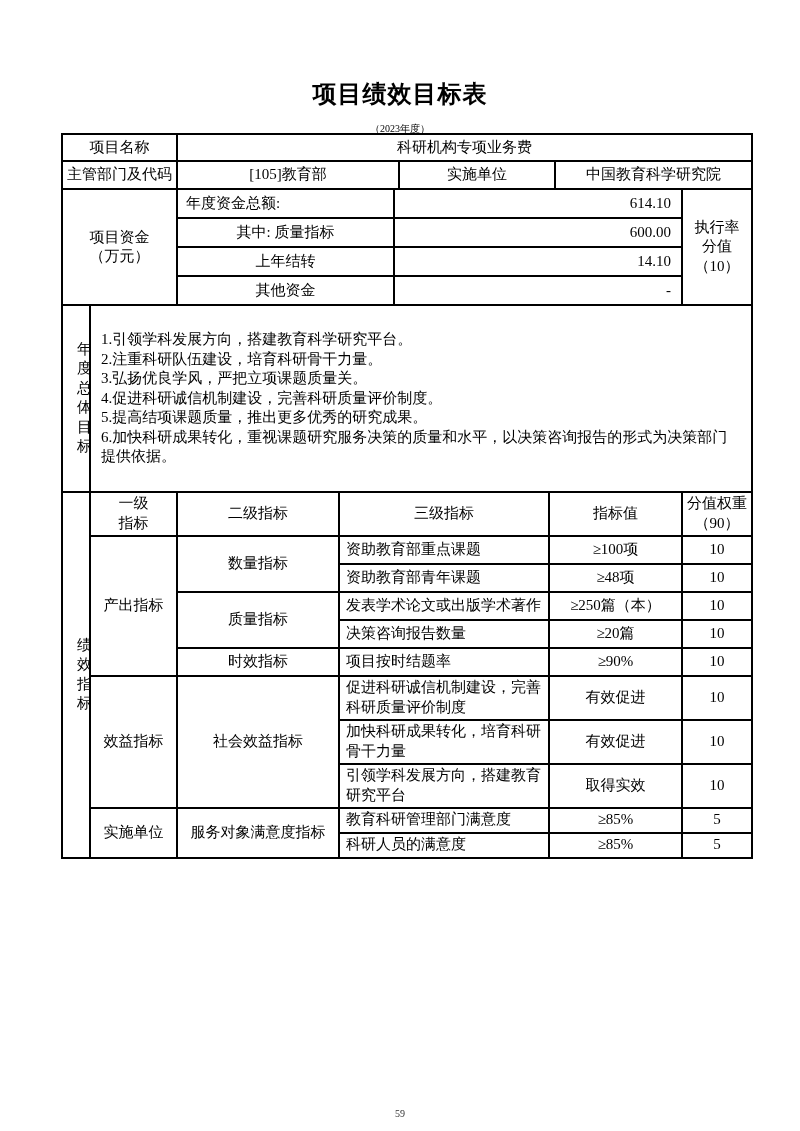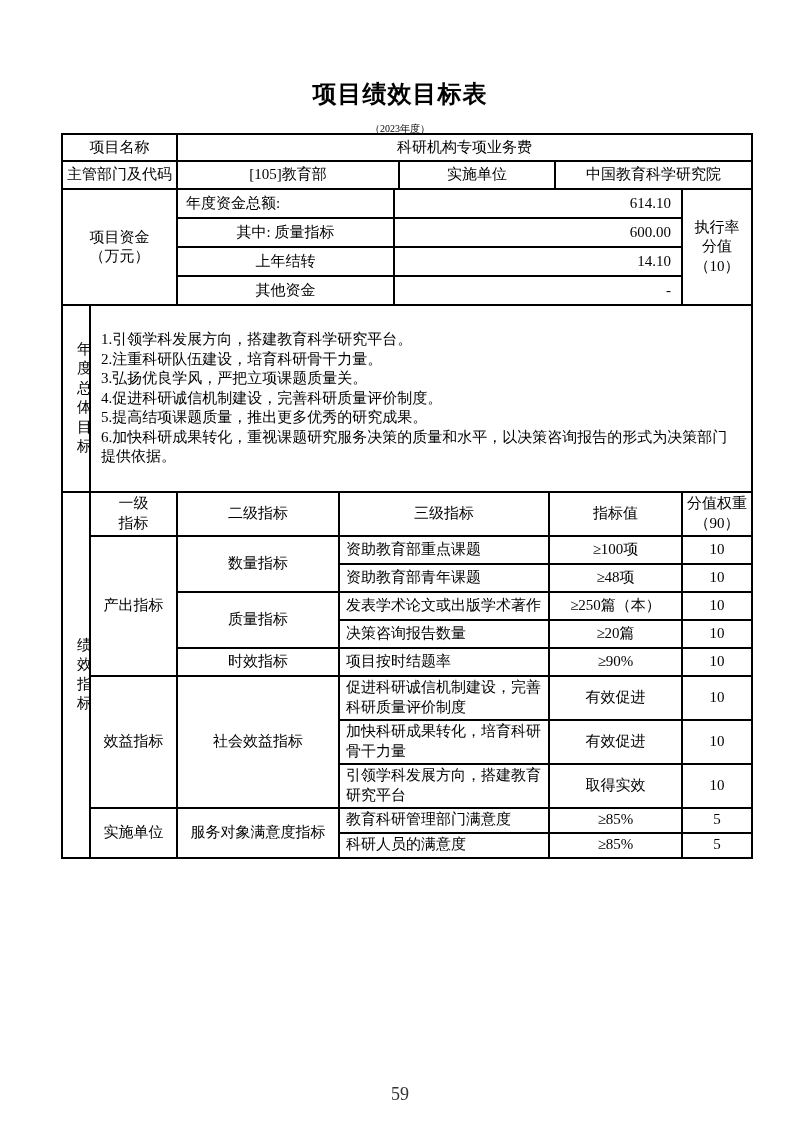--- a/index.html
+++ b/index.html
@@ -15,21 +15,21 @@
   .tB,.tC,.tD{margin-top:-2px;}
   .c{text-align:center;}
   .num{text-align:right;padding-right:10px !important;font-size:15px;border-radius:6px;}
   .pre{white-space:pre-line;}
   .vert{word-break:break-all;line-height:1.55;padding:0 14px !important;text-align:center;}
   .leftcell{text-align:left;padding-left:8px !important;}
   .l3{text-align:left;padding-left:6px !important;line-height:1.4;margin-left:44px;}
   .goals{padding:24px 10px !important;line-height:22px;white-space:pre-line;text-align:left;}
   tr.r27{height:27px;} tr.r28{height:28px;} tr.r29{height:29px;}
   tr.r44{height:44px;} tr.r25{height:25px;} tr.rGoals{height:159px;}
-  .pagenum{position:absolute;left:0;right:0;bottom:26px;text-align:center;font-size:18px;color:#333;}
+  .pagenum{position:absolute;left:0;right:0;bottom:12px;text-align:center;font-size:10px;color:#333;}
 </style>
 </head>
 <body>
 
 <div class="page">
 
   <h1 class="title">项目绩效目标表</h1>
   <div class="subtitle">（2023年度）</div>
 
   <div class="tablewrap">

